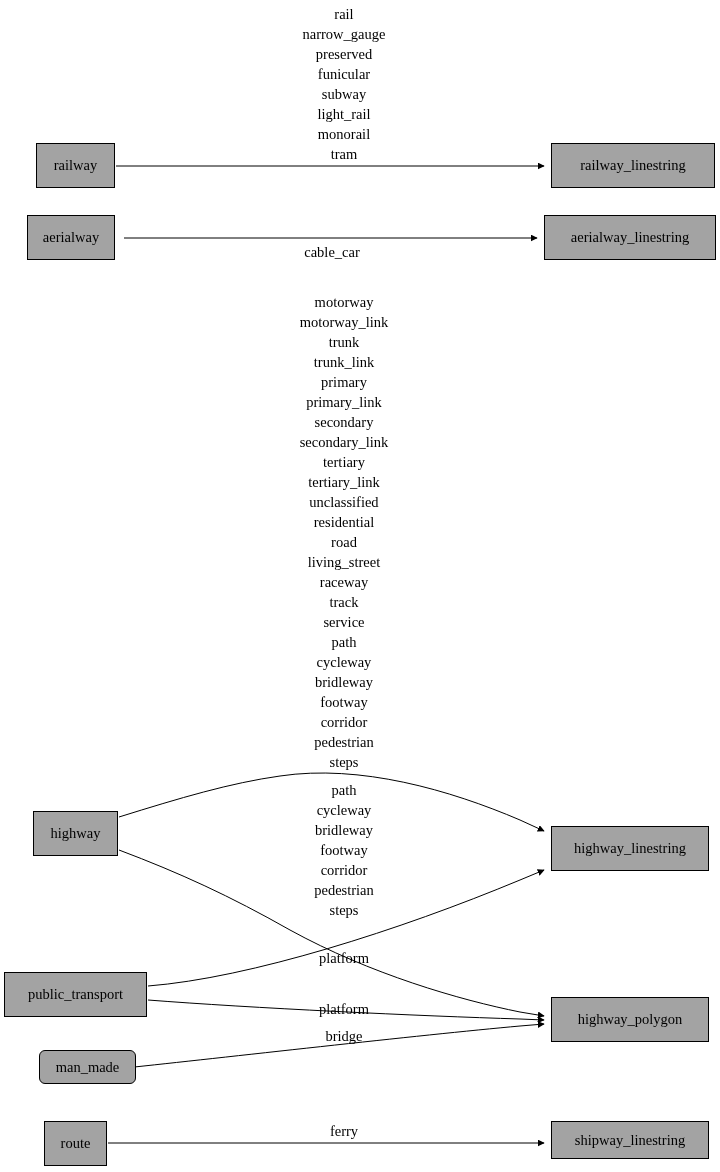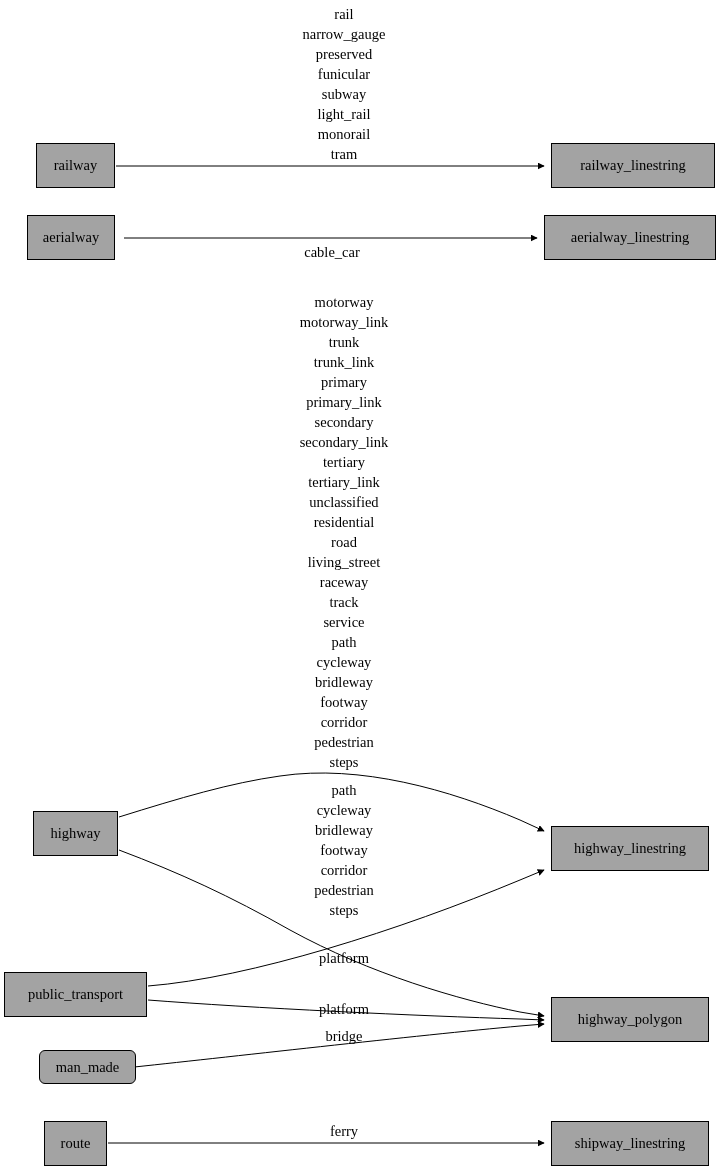--- a/index.html
+++ b/index.html
@@ -70,21 +70,21 @@
       <div class="node" style="left: 36px; top: 143px; width: 79px; height: 45px;">railway</div>
       <div class="node" style="left: 551px; top: 143px; width: 164px; height: 45px;">railway_linestring</div>
       <div class="node" style="left: 27px; top: 215px; width: 88px; height: 45px;">aerialway</div>
       <div class="node" style="left: 544px; top: 215px; width: 172px; height: 45px;">aerialway_linestring</div>
       <div class="node" style="left: 33px; top: 811px; width: 85px; height: 45px;">highway</div>
       <div class="node" style="left: 551px; top: 826px; width: 158px; height: 45px;">highway_linestring</div>
       <div class="node" style="left: 4px; top: 972px; width: 143px; height: 45px;">public_transport</div>
       <div class="node" style="left: 551px; top: 997px; width: 158px; height: 45px;">highway_polygon</div>
       <div class="node" style="left: 39px; top: 1050px; width: 97px; height: 34px; border-radius: 6px;">man_made</div>
       <div class="node" style="left: 44px; top: 1121px; width: 63px; height: 45px;">route</div>
-      <div class="node" style="left: 551px; top: 1121px; width: 158px; height: 45px;">shipway_linestring</div>
+      <div class="node" style="left: 551px; top: 1121px; width: 158px; height: 38px;">shipway_linestring</div>
     </div>
   <div id="label-layer">
       <div class="edge-label" style="left: 344px; top: 4px;">rail
 narrow_gauge
 preserved
 funicular
 subway
 light_rail
 monorail
 tram</div>

